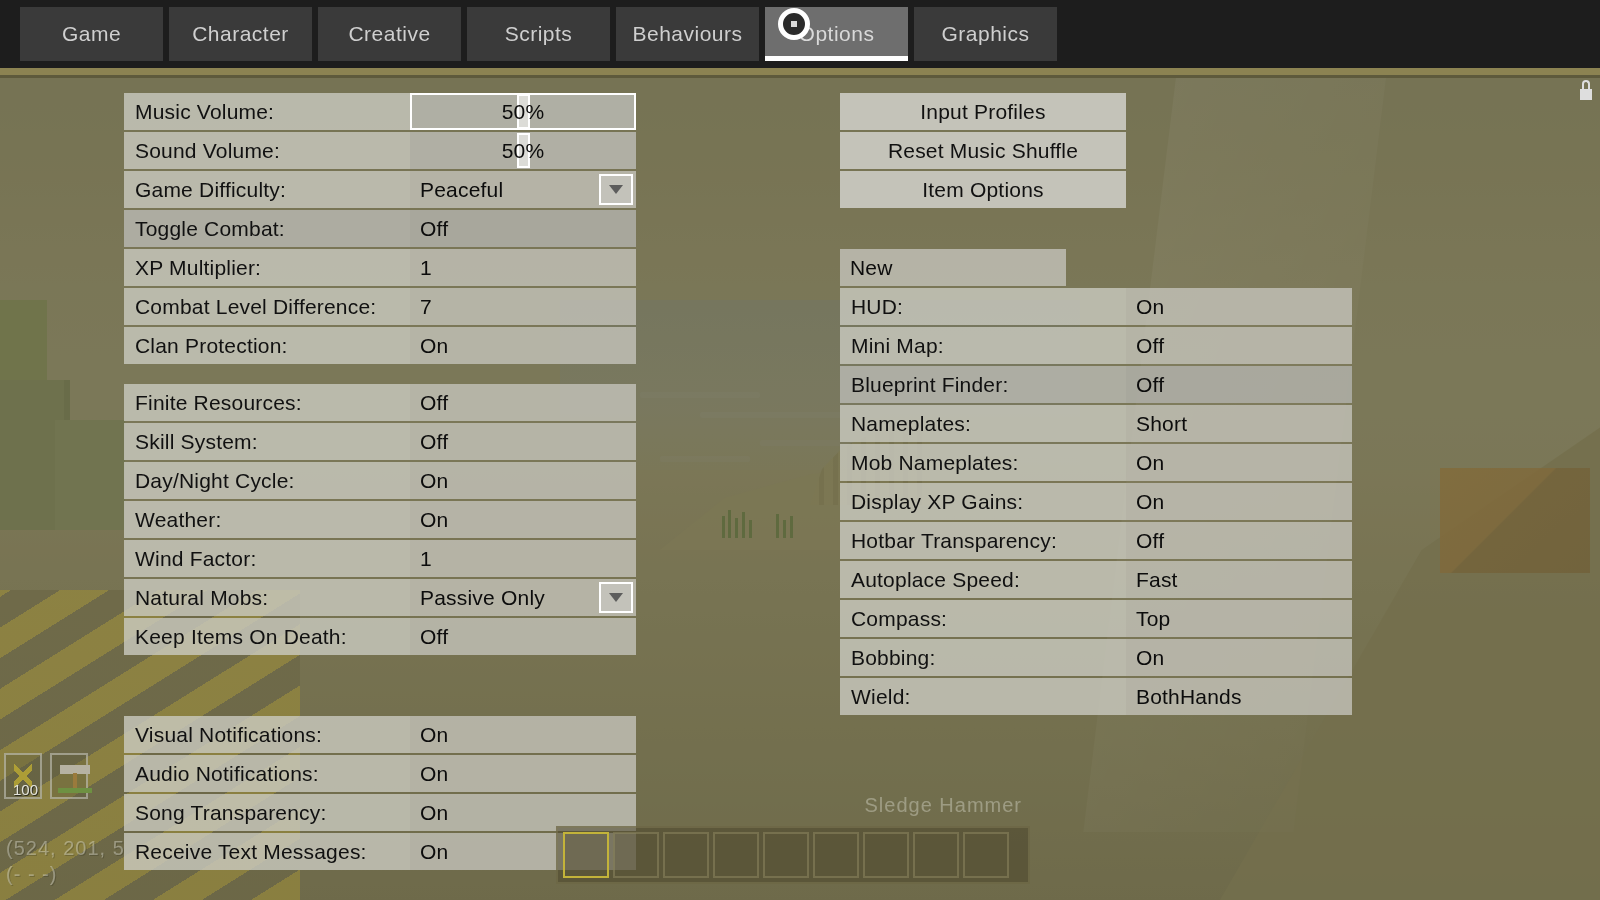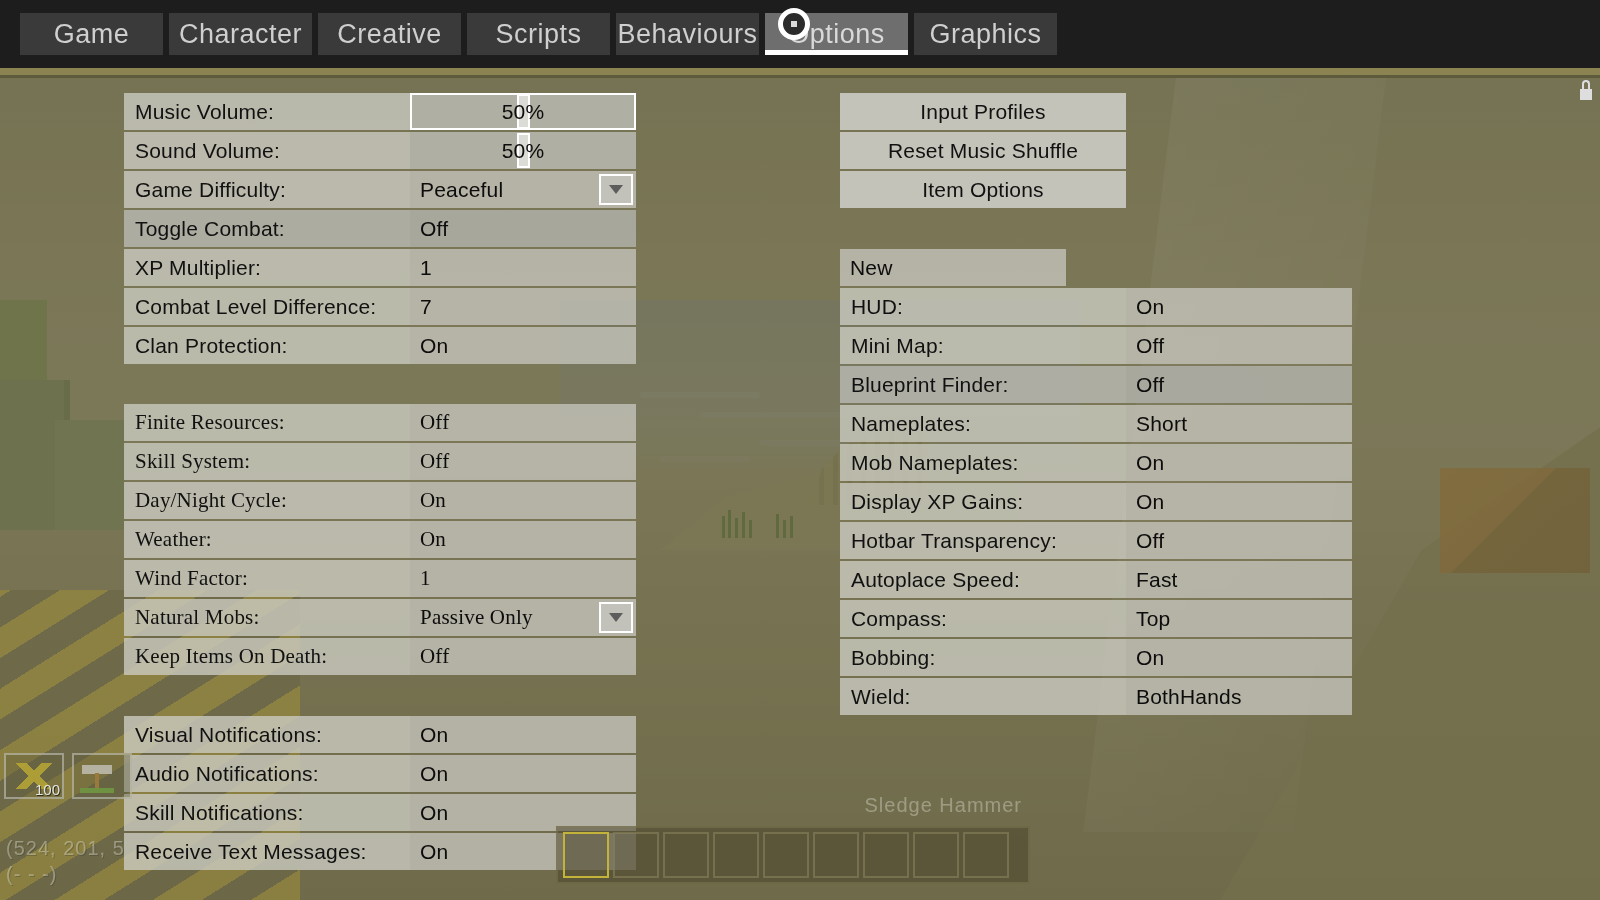--- a/index.html
+++ b/index.html
@@ -96,24 +96,24 @@
   }
   .tabbar-underline {
     position: absolute; left: 0; top: 68px; width: 1600px; height: 7px;
     background: #8c8352; z-index: 40;
   }
   .tabbar-underline2 {
     position: absolute; left: 0; top: 75px; width: 1600px; height: 3px;
     background: #5e5a3c; z-index: 40;
   }
   .tab {
-    height: 42px; min-width: 143px;
+    height: 54px; min-width: 143px;
     background: #3a3a3a;
     color: #cfcfcf;
-    font-size: 27px; letter-spacing: .5px;
+    font-size: 21px; letter-spacing: .5px;
     display: flex; align-items: center; justify-content: center;
     cursor: pointer;
     border: none;
     font-family: "Liberation Sans", sans-serif;
   }
   .tab.active {
     background: #6e6e6e; color: #d9d9d9;
     box-shadow: inset 0 -5px 0 #ffffff;
   }
   .cursor-ring {
@@ -192,21 +192,21 @@
     cursor: pointer; border: none;
     font-family: "Liberation Sans", sans-serif;
     letter-spacing: .2px;
   }
   .rrow .lab { width: 286px; }
   .rrow .val { width: 226px; }
 
   
   .hud { position: absolute; z-index: 30; pointer-events: none; }
   .slot {
-    width: 60px; height: 46px;
+    width: 38px; height: 46px;
     border: 2px solid rgba(205,205,198,.55);
     background: rgba(96,92,62,.40);
     position: relative;
   }
   .slot .count {
     position: absolute; right: 2px; bottom: -1px;
     font-size: 15px; color: #e4e4dc; text-shadow: 1px 1px 0 #2d2d1f;
   }
   .x-glyph {
     position: absolute; inset: 8px;
@@ -364,21 +364,21 @@
           </div>
         </div>
         <div class="row">
           <div class="lab">Clan Protection:</div>
           <div class="val">
             <span>On</span>
           </div>
         </div>
       </div>
   </div>
-  <div class="panel" style="left:124px;top:404px;font-family:Liberation Serif, serif;">
+  <div class="panel" style="left:124px;top:384px;">
     <div class="grp" id="left-g2">
         <div class="row">
           <div class="lab">Finite Resources:</div>
           <div class="val">
             <span>Off</span>
           </div>
         </div>
         <div class="row">
           <div class="lab">Skill System:</div>
           <div class="val">
@@ -428,21 +428,21 @@
             <span>On</span>
           </div>
         </div>
         <div class="row">
           <div class="lab">Audio Notifications:</div>
           <div class="val">
             <span>On</span>
           </div>
         </div>
         <div class="row">
-          <div class="lab">Skill Notifications:</div>
+          <div class="lab">Song Transparency:</div>
           <div class="val">
             <span>On</span>
           </div>
         </div>
         <div class="row">
           <div class="lab">Receive Text Messages:</div>
           <div class="val">
             <span>On</span>
           </div>
         </div>

